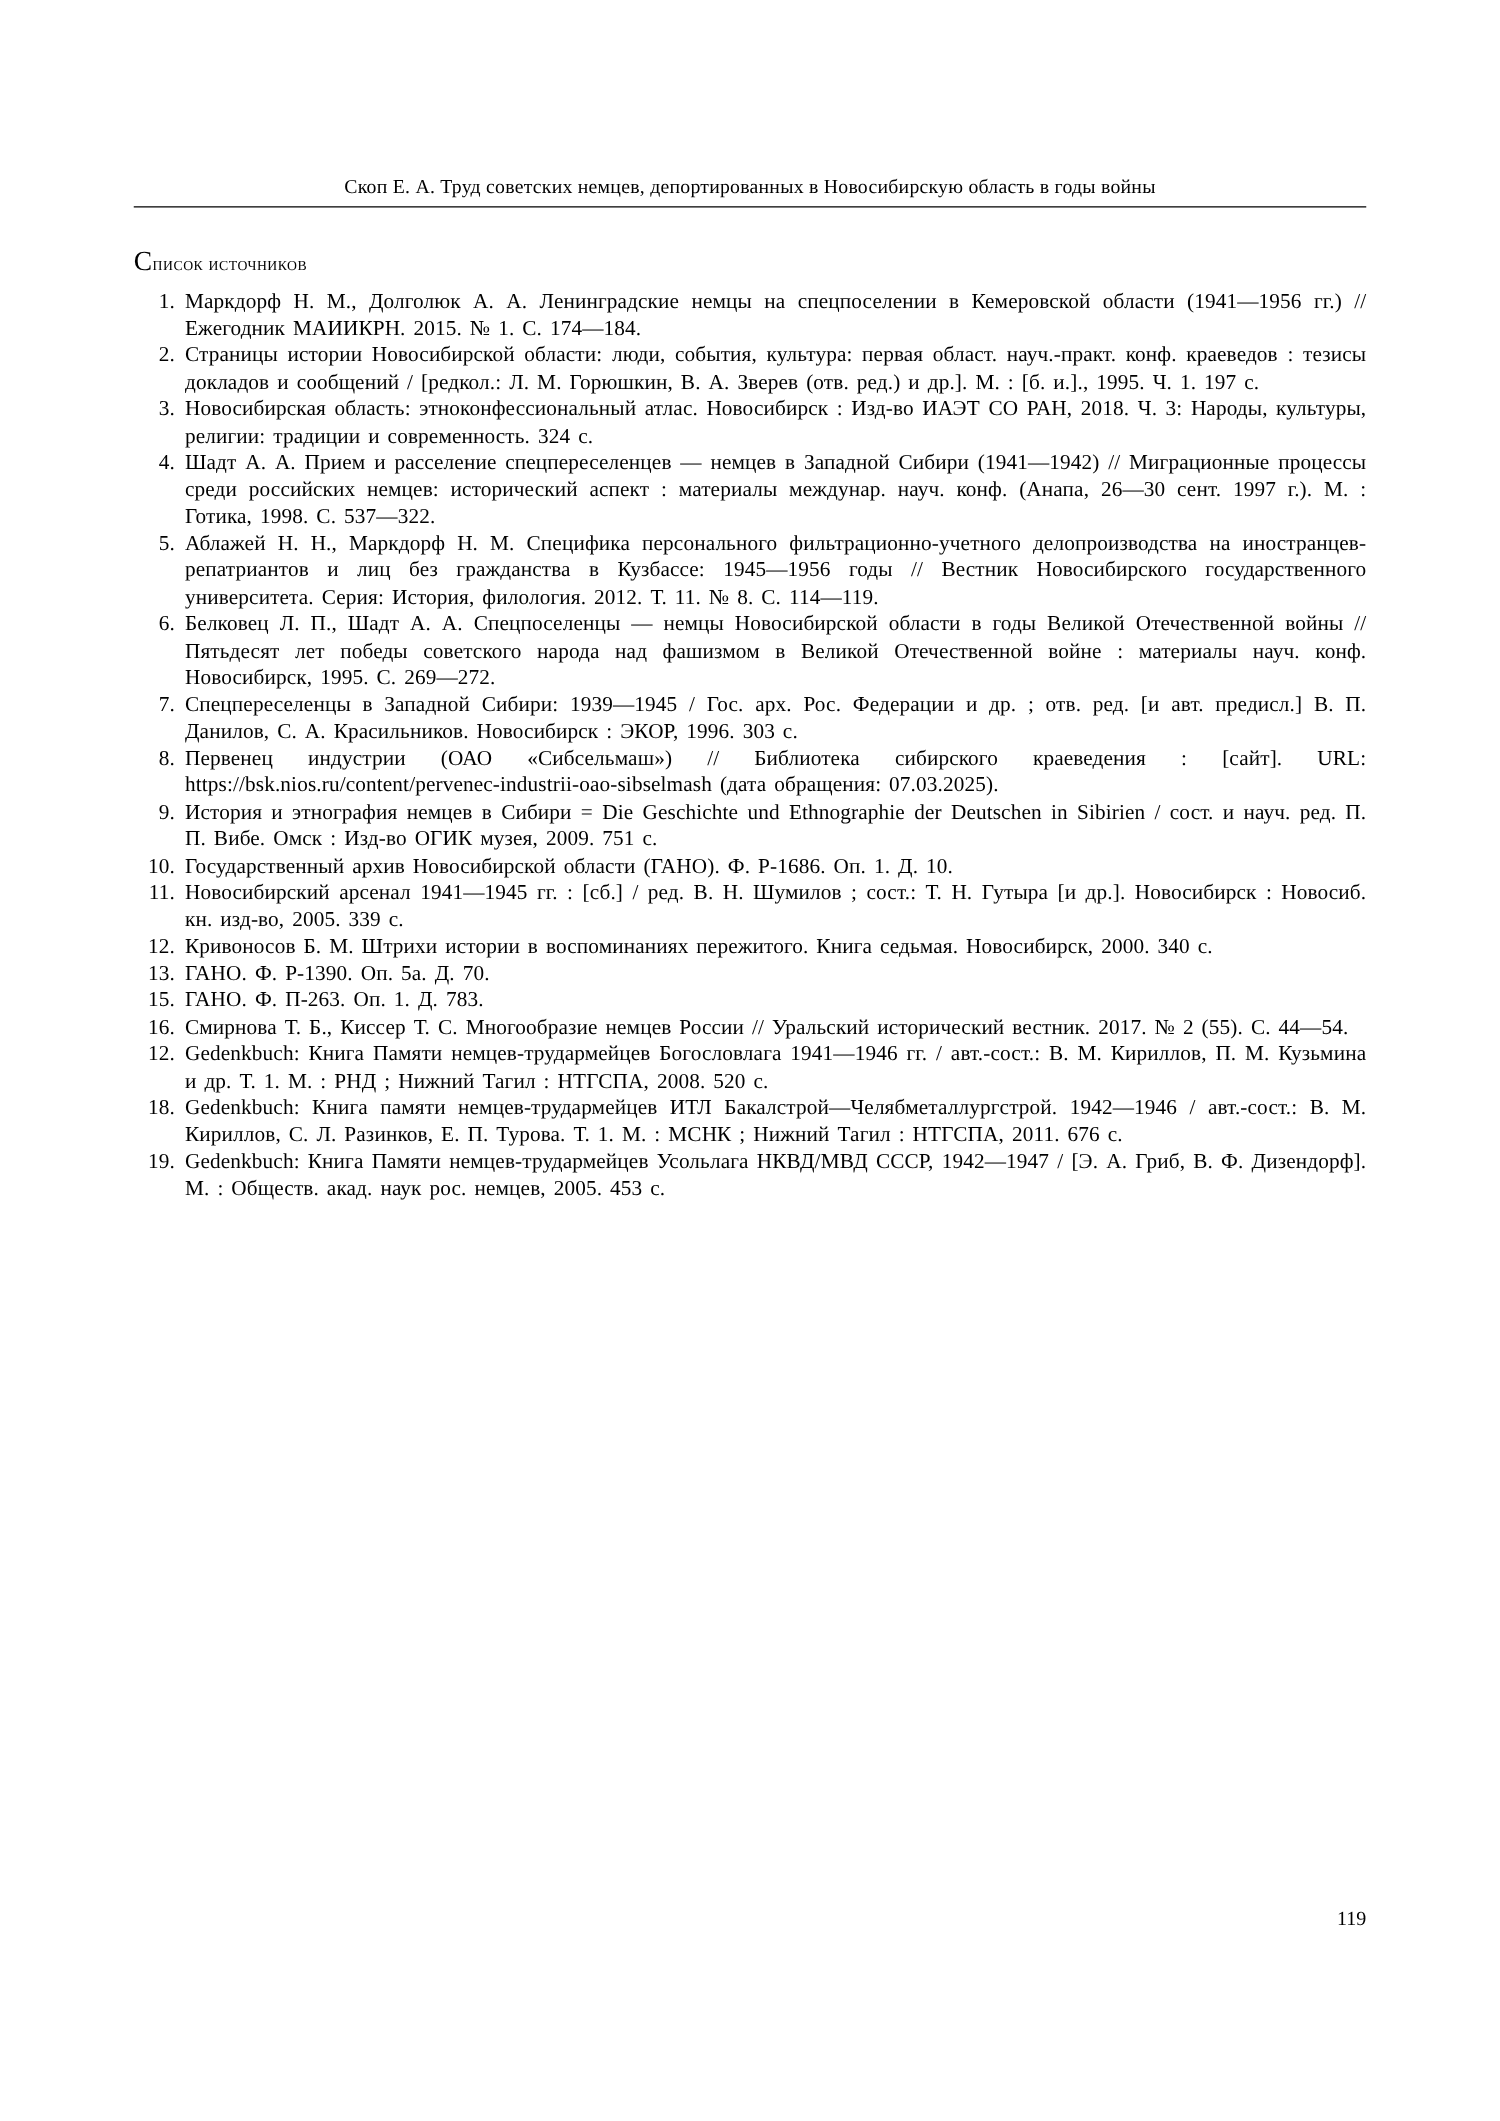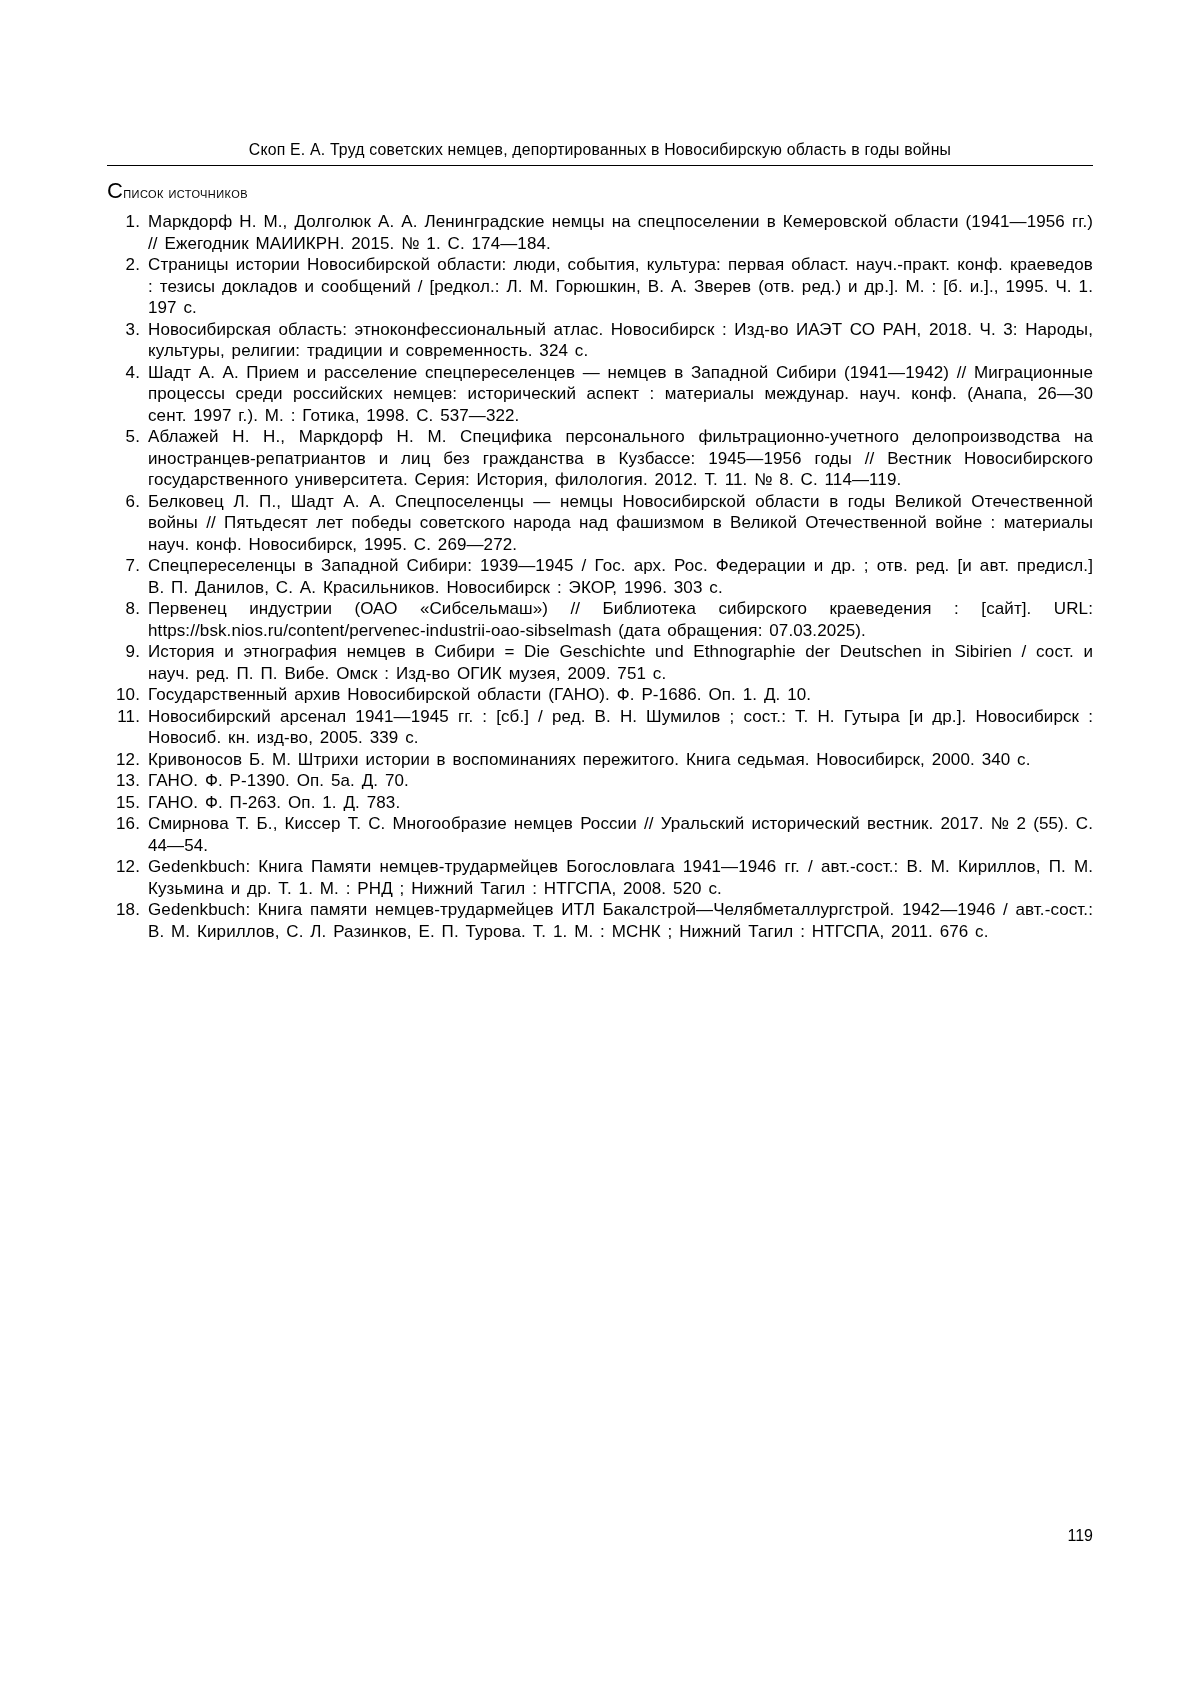--- a/index.html
+++ b/index.html
@@ -5,21 +5,21 @@
   html, body {
     margin: 0;
     padding: 0;
     background: #ffffff;
   }
   .page {
     position: relative;
     width: 1200px;
     height: 1697px;
     background: #ffffff;
-    font-family: Liberation Sans, sans-serif;
+    font-family: Liberation Serif, serif;
     color: #000000;
     overflow: hidden;
   }
   .content {
     position: absolute;
     left: 107px;
     right: 107px;
     top: 140px;
   }
   .running-head {
@@ -28,21 +28,21 @@
     line-height: 19px;
     letter-spacing: 0.2px;
     padding-bottom: 6px;
   }
   .head-rule {
     border: none;
     border-top: 1.7px solid #000000;
     margin: 0 0 0 0;
   }
   .section-title {
-    margin-top: 14px;
+    margin-top: 32px;
     font-size: 15.5px;
     font-variant: small-caps;
     letter-spacing: 0.4px;
     line-height: 22px;
   }
   .section-title::first-letter {
     font-size: 22px;
   }
   .refs {
     margin-top: 7px;
@@ -145,18 +145,22 @@
         <span>Смирнова Т. Б., Киссер Т. С. Многообразие немцев России // Уральский исторический вестник. 2017. № 2 (55). С. 44—54.</span>
       </div>
       <div class="ref">
         <span class="ref-num">12.</span>
         <span>Gedenkbuch: Книга Памяти немцев-трудармейцев Богословлага 1941—1946 гг. / авт.-сост.: В. М. Кириллов, П. М. Кузьмина и др. Т. 1. М. : РНД ; Нижний Тагил : НТГСПА, 2008. 520 с.</span>
       </div>
       <div class="ref">
         <span class="ref-num">18.</span>
         <span>Gedenkbuch: Книга памяти немцев-трудармейцев ИТЛ Бакалстрой—Челябметаллургстрой. 1942—1946 / авт.-сост.: В. М. Кириллов, С. Л. Разинков, Е. П. Турова. Т. 1. М. : МСНК ; Нижний Тагил : НТГСПА, 2011. 676 с.</span>
       </div>
+      <div class="ref">
+        <span class="ref-num">19.</span>
+        <span>Gedenkbuch: Книга Памяти немцев-трудармейцев Усольлага НКВД/МВД СССР, 1942—1947 / [Э. А. Гриб, В. Ф. Дизендорф]. М. : Обществ. акад. наук рос. немцев, 2005. 453 с.</span>
+      </div>
 
     </div>
   </div>
 
   <div class="page-number">119</div>
 </div>
 
 </body></html>

